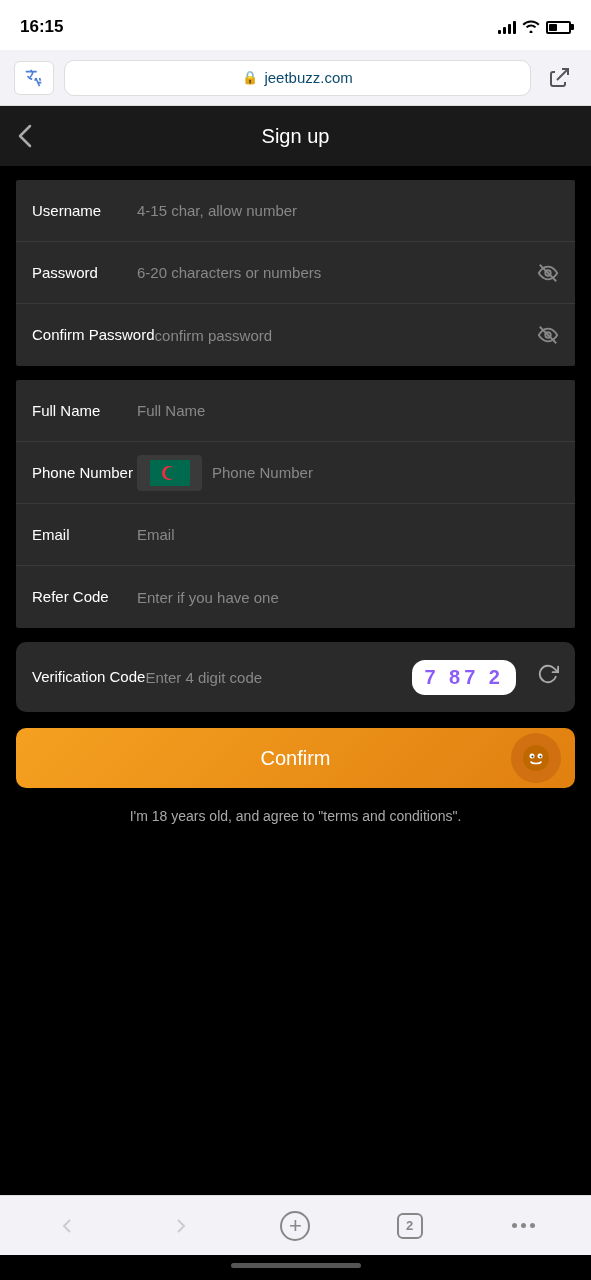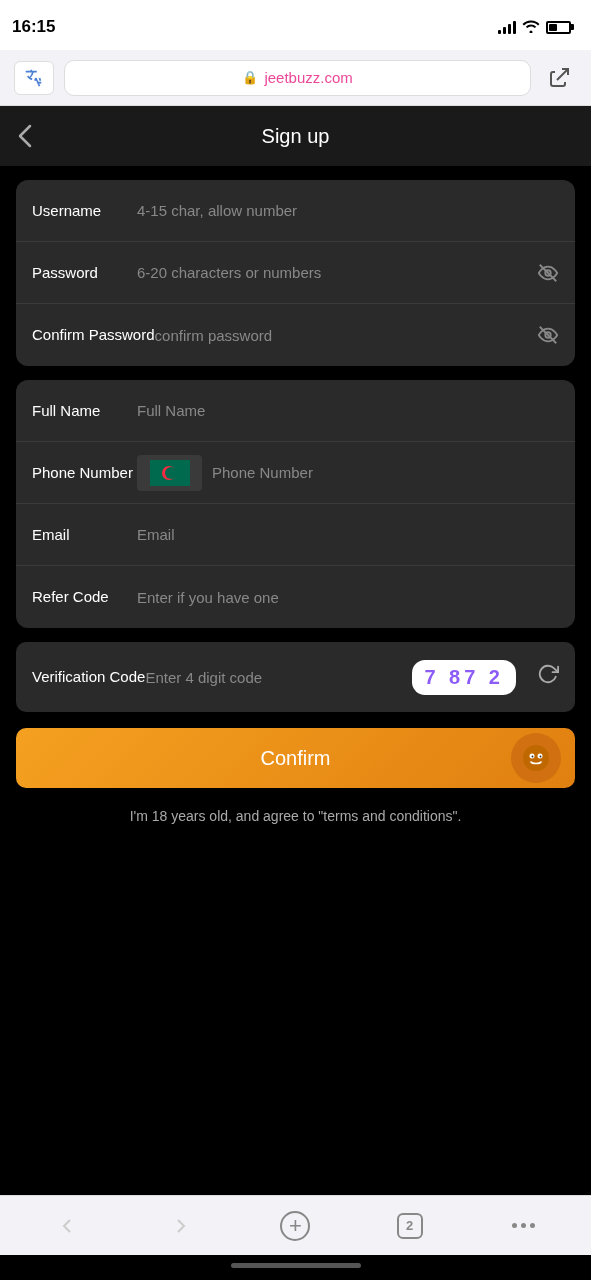--- a/index.html
+++ b/index.html
@@ -13,21 +13,21 @@
       display: flex;
       flex-direction: column;
     }
 
     
     .status-bar {
       background: #fff;
       display: flex;
       justify-content: space-between;
       align-items: center;
-      padding: 12px 20px 8px 12px;
+      padding: 12px 20px 8px 20px;
       height: 50px;
     }
     .status-time {
       font-size: 17px;
       font-weight: 600;
       color: #000;
     }
     .status-icons {
       display: flex;
       align-items: center;
@@ -115,21 +115,21 @@
       justify-content: center;
       height: 36px;
       gap: 6px;
     }
     .address-bar .lock-icon {
       font-size: 13px;
       color: #555;
     }
     .address-bar .url-text {
       font-size: 15px;
-      color: #ec4899;
+      color: #0c4a6e;
     }
     .share-btn {
       display: flex;
       align-items: center;
       justify-content: center;
       min-width: 36px;
     }
     .share-btn svg {
       width: 24px;
       height: 24px;
@@ -165,21 +165,21 @@
 
     
     .form-container {
       padding: 14px 16px;
       flex: 1;
     }
 
     
     .form-card {
       background: #2a2a2a;
-      border-radius: 12px;
+      border-radius: 2px;
       overflow: hidden;
       margin-bottom: 14px;
     }
 
     .form-row {
       display: flex;
       align-items: center;
       min-height: 62px;
       padding: 0 16px;
       border-bottom: 1px solid #3a3a3a;

